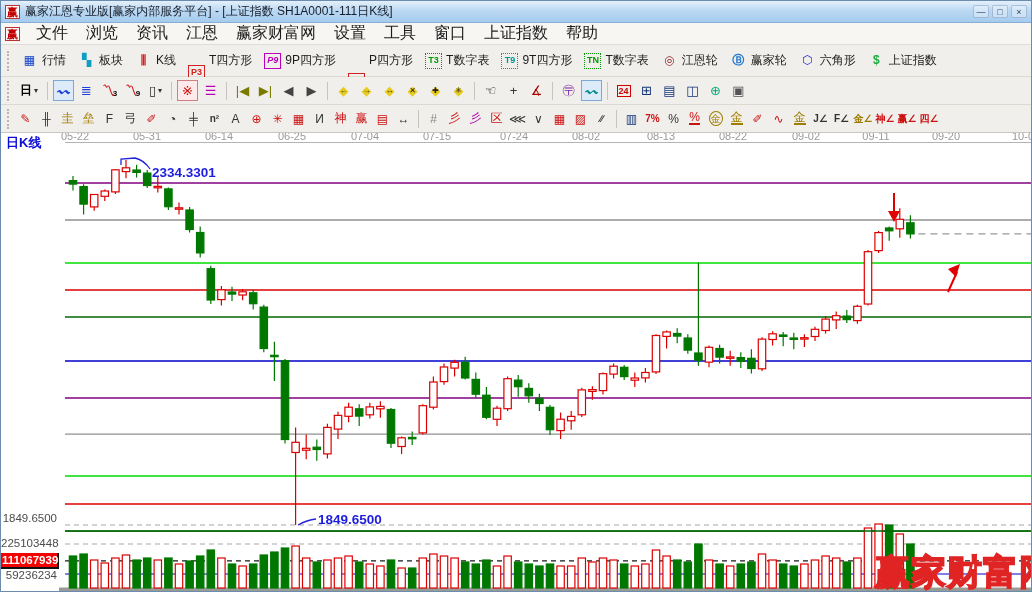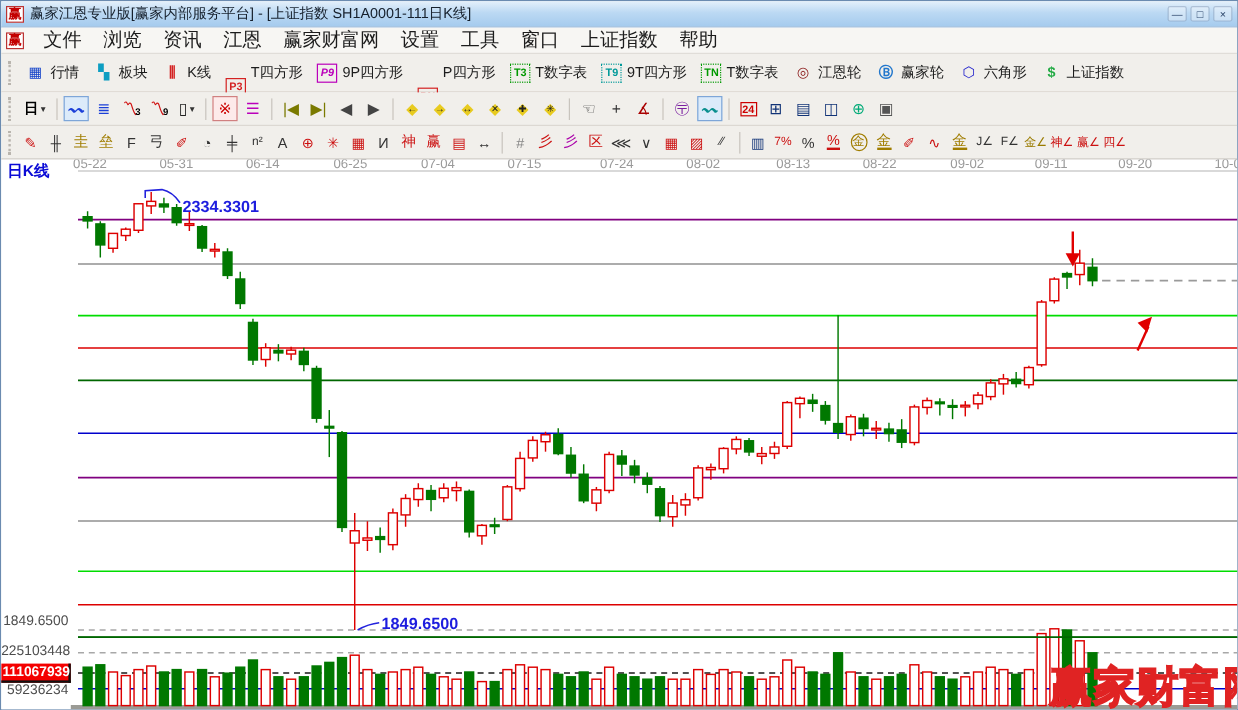--- a/index.html
+++ b/index.html
@@ -41,21 +41,21 @@
   .tbtn .caret{font-size:8px;color:#333;margin-left:2px;}
   .tbtn .ov{position:absolute;left:0;top:0;width:100%;height:100%;display:flex;align-items:center;
     justify-content:center;font-size:8px;font-weight:bold;color:#222;}
   .period-btn{font-size:12px;font-weight:bold;padding:0 3px;}
   .toolbar3{position:absolute;left:0;top:104px;width:100%;height:28px;background:#f1efeb;
     border-bottom:1px solid #c9c6c0;display:flex;align-items:center;padding:0 2px;}
   .tcell{min-width:20px;height:21px;display:flex;align-items:center;justify-content:center;
     font-size:12px;margin:0 0.5px;border:1px solid transparent;white-space:nowrap;}
   .tcell .u{border-bottom:2px solid currentColor;line-height:11px;}
   .tcell .circ{border:1.4px solid currentColor;border-radius:50%;padding:0 1px;font-size:10px;line-height:13px;}
-  .tcell.small{font-size:10px;font-weight:normal;}
+  .tcell.small{font-size:10px;font-weight:bold;}
   
   .chart{position:absolute;left:0;top:132px;width:1032px;height:460px;background:#fff;}
   .chart svg{position:absolute;left:0;top:0;}
   .period-label{position:absolute;left:5px;top:1px;font-size:13px;font-weight:bold;color:#0b0bd6;}
   .gutter-label{position:absolute;left:0;width:56px;text-align:right;font-size:11.5px;color:#4c4c4c;white-space:nowrap;}
   .gutter-label.hl{background:#f40000;color:#fff;text-align:right;padding:1px 2px 1px 1px;width:58px;
     border-right:2px solid #111;border-bottom:2px solid #111;font-weight:bold;}
   .watermark{position:absolute;left:874px;top:416px;font-size:35px;font-weight:bold;letter-spacing:1px;
     color:#ffffff;-webkit-text-stroke:1.6px #e02323;white-space:nowrap;}
 </style>

